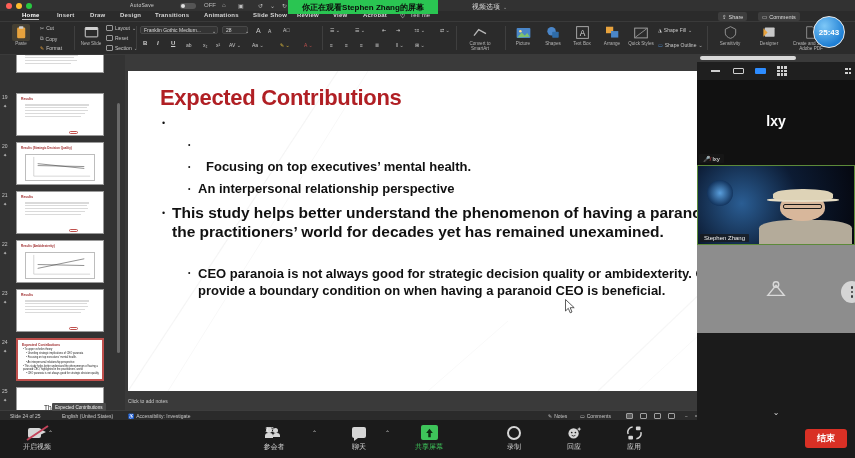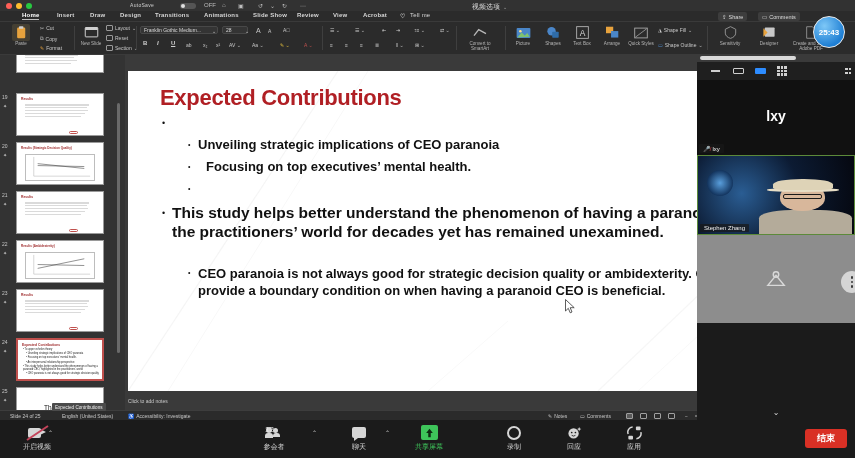--- a/index.html
+++ b/index.html
@@ -113,21 +113,21 @@
     background:#1b1b1b; z-index:25; }
   .zp-toolbar { position:relative; height:18px; background:#1f1f1f; }
   .zp-ic { position:absolute; top:5px; height:8px; display:flex; align-items:center;}
   .bar-sm { width:9px; height:1.5px; background:#cfcfcf;}
   .rect-sm { width:11px; height:6px; border:1.2px solid #cfcfcf; border-radius:1px;}
   .rect-fill { width:11px; height:6px; background:#2d8cff; border-radius:1px;}
   .grid9 { display:grid; grid-template-columns:repeat(3,2.5px); gap:1.2px;}
   .grid9 i { width:2.5px; height:2.5px; background:#cfcfcf; display:block;}
 
   .tile { position:relative; overflow:hidden; }
-  .tile.t1 { height:75px; background:#111; }
+  .tile.t1 { height:85px; background:#111; }
   .tile.t2 { height:80px; border:1.5px solid #5c8a3a;
     background:radial-gradient(circle at 28% 48%, #2a5d93 0%, #0c1b33 48%, #05070f 100%);}
   .tile.t3 { height:78px; background:linear-gradient(150deg,#5e6f86 0%,#8e8f94 35%,#b9a79f 60%,#7e4a48 100%);}
   .tile.t4 { height:88px; background:#8d8d8d; }
   .tname { position:absolute; left:2px; bottom:2px; background:rgba(25,25,25,.72);
     color:#f0f0f0; font-size:6px; padding:1px 4px; border-radius:1px; display:flex;
     align-items:center; gap:2px;}
   .bigname { position:absolute; left:0; right:0; top:48%; transform:translateY(-50%);
     text-align:center; color:#fff; font-size:14px; font-weight:bold;}
   .muteic { color:#e0414a; font-size:6px;}
@@ -213,20 +213,21 @@
       <div class="toggle"></div>
       <span class="tb-ico" style="left:204px">OFF</span>
       <span class="tb-ico" style="left:222px">⌂</span>
       <span class="tb-ico" style="left:238px">▣</span>
       <span class="tb-ico" style="left:258px">↺</span>
       <span class="tb-ico" style="left:270px">⌄</span>
       <span class="tb-ico" style="left:282px">↻</span>
       <span class="tb-ico" style="left:300px">⋯</span>
     </div>
 
+    <div class="share-banner">你正在观看Stephen Zhang的屏幕</div>
     <div class="video-opts">
       <span>视频选项</span><span class="chev">⌄</span>
     </div>
 
     <div class="tabs">
       <div class="tab active" style="left:22px">Home</div>
       <div class="tab" style="left:57px">Insert</div>
       <div class="tab" style="left:90px">Draw</div>
       <div class="tab" style="left:120px">Design</div>
       <div class="tab" style="left:155px">Transitions</div>
@@ -560,26 +561,26 @@
             <path d="M470 320 L690 110" stroke="#cfcfcf" stroke-width="1.2" fill="none"></path>
             <path d="M510 320 L695 150" stroke="#dcdcdc" stroke-width="1" fill="none"></path>
             <path d="M300 320 L380 250" stroke="#dedede" stroke-width="1" fill="none"></path>
           </svg>
 
           <h1>Expected Contributions</h1>
 
           <span class="bulmark" style="left:34px; top:47px">•</span>
 
           <span class="bulmark" style="left:60px; top:70px; font-size:7px">•</span>
-          <div class="b2" style="left:70px; top:65px">Unveiling strategic implications of CEO paranoia</div>
 
           <span class="bulmark" style="left:60px; top:92px; font-size:7px">•</span>
           <div class="b2" style="left:78px; top:87px">Focusing on top executives’ mental health.</div>
 
           <span class="bulmark" style="left:60px; top:114px; font-size:7px">•</span>
+          <div class="b2" style="left:70px; top:109px">An interpersonal relationship perspective</div>
 
           <span class="bulmark" style="left:34px; top:137px">•</span>
           <div class="b1" style="left:44px; top:132px; width:700px">This study helps better understand the phenomenon of having a paranoid CEO, highlighted in the practitioners’ world for decades yet has remained unexamined.</div>
 
           <span class="bulmark" style="left:60px; top:198px; font-size:7px">•</span>
           <div class="b2" style="left:70px; top:194px; width:650px">CEO paranoia is not always good for strategic decision quality or ambidexterity. Our findings help to provide a boundary condition on when having a paranoid CEO is beneficial.</div>
 
           <div class="cursor-arrow">
             <svg width="11" height="15" viewBox="0 0 11 15">
                 <path d="M0.5 0.5 L0.5 12 L3.3 9.3 L5.2 13.8 L7 13 L5.2 8.7 L9.2 8.7 Z" fill="#fff" stroke="#333" stroke-width=".8"></path>

